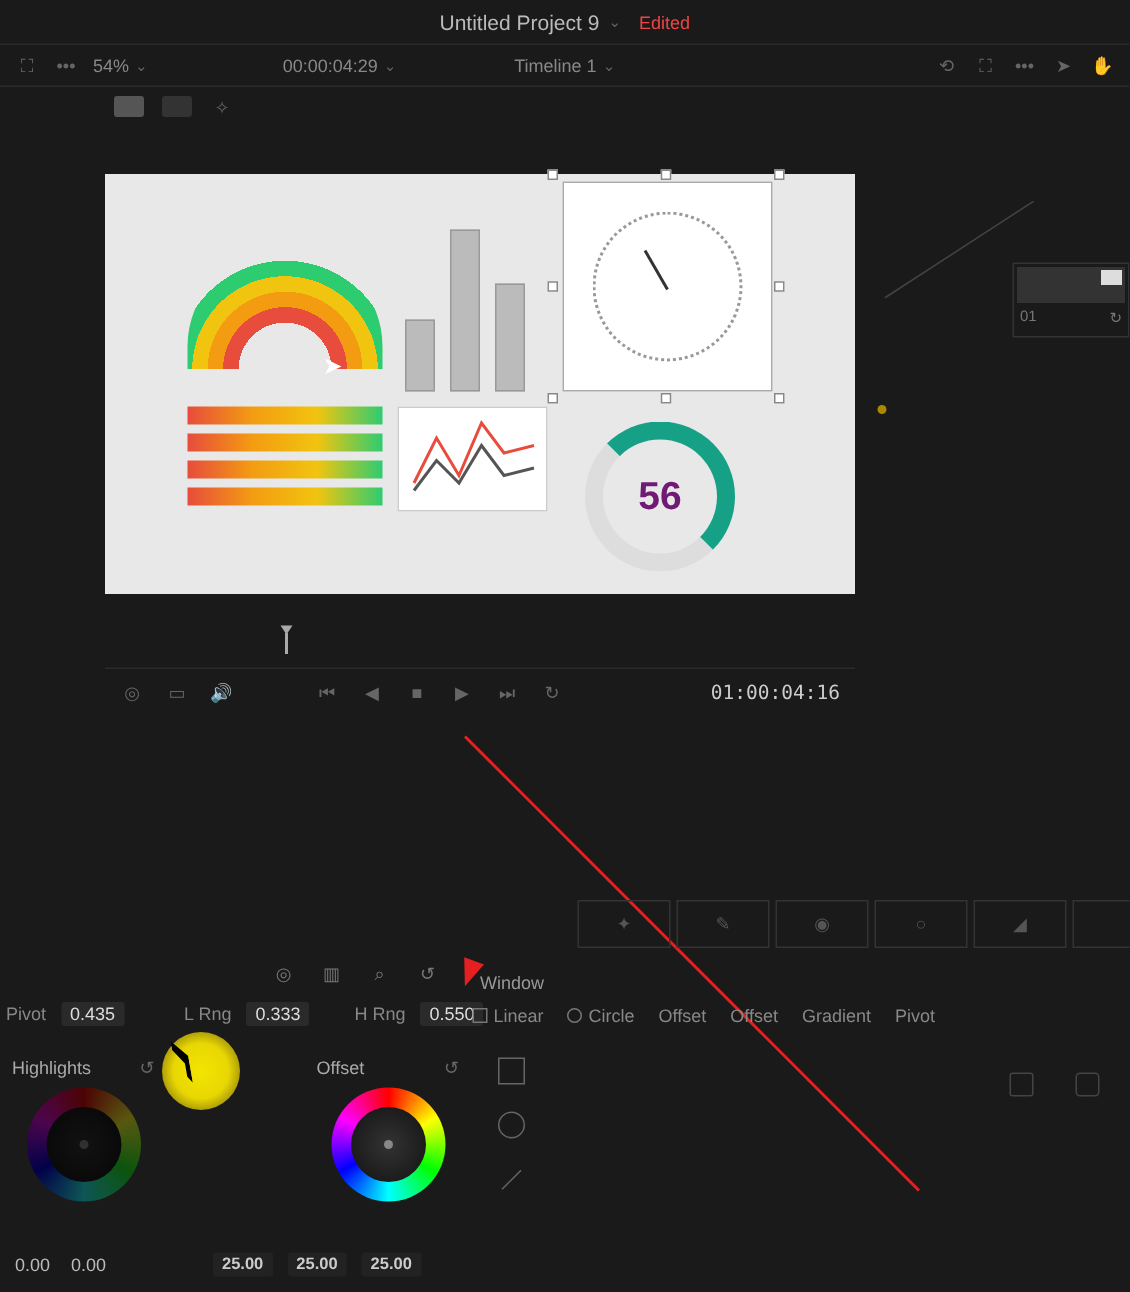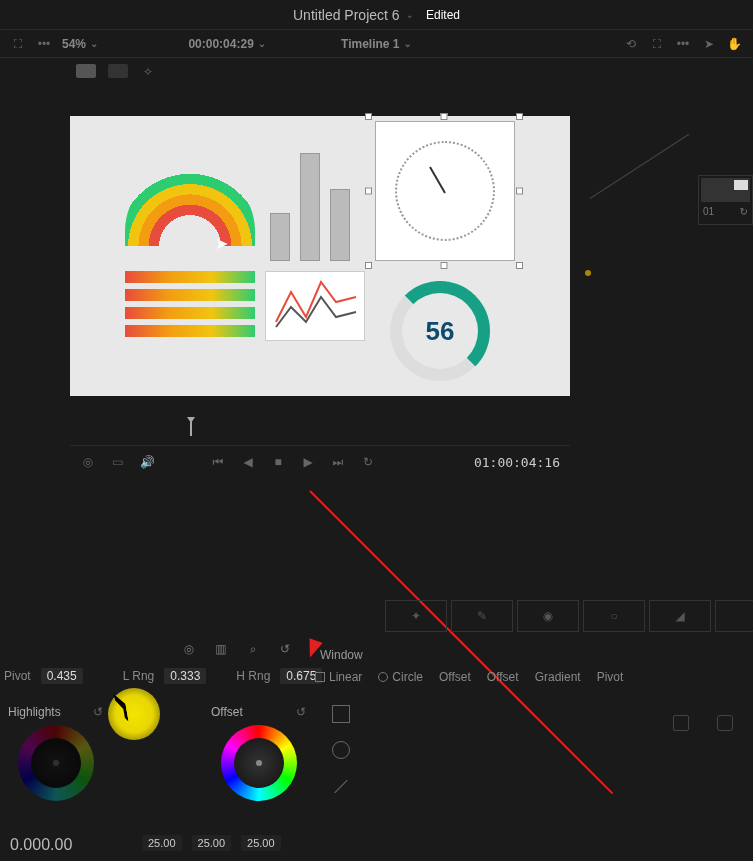--- a/index.html
+++ b/index.html
@@ -26,34 +26,34 @@
     .project-title {
       color: #bbb;
       font-size: 14px;
       font-weight: 500;
       margin-right: 12px;
       display: flex;
       align-items: center;
       gap: 6px;
     }
     .chevron-down { font-size: 10px; color: #666; }
-    .edited-label { color: #ffffff; font-size: 12px; }
+    .edited-label { color: #ef4444; font-size: 12px; }
     
     
     .toolbar {
       display: flex;
       align-items: center;
       height: 28px;
       padding: 0 10px;
       border-bottom: 1px solid #2a2a2a;
     }
     .toolbar-left { display: flex; align-items: center; gap: 10px; }
     .toolbar-center { display: flex; align-items: center; gap: 10px; position: absolute; left: 50%; transform: translateX(-50%); }
     .toolbar-right { display: flex; align-items: center; gap: 10px; margin-left: auto; }
-    .tb-item { color: #888; display: flex; align-items: center; gap: 4px; font-weight: bold; }
+    .tb-item { color: #888; display: flex; align-items: center; gap: 4px; }
     .icon-btn { color: #666; cursor: pointer; width: 16px; height: 16px; display: inline-flex; align-items: center; justify-content: center; }
     
     
     .viewer-container {
       position: absolute;
       left: 70px;
       top: 58px;
       width: 500px;
       height: 420px;
     }
@@ -130,21 +130,21 @@
     .donut-ring {
       width: 100px; height: 100px; border-radius: 50%;
       border: 12px solid #ddd;
       border-top-color: #16a085;
       border-right-color: #16a085;
       position: relative;
     }
     .donut-text {
       position: absolute; top: 50%; left: 50%;
       transform: translate(-50%, -50%);
-      font-size: 26px; font-weight: bold; color: #0c4a6e;
+      font-size: 26px; font-weight: bold; color: #701a75;
     }
     
     .scrubber {
       margin-top: 30px;
       height: 20px;
       position: relative;
       border-bottom: 1px solid #2a2a2a;
     }
     .playhead { position: absolute; left: 120px; top: -4px; width: 2px; height: 14px; background: #aaa; }
     .playhead::before { content: ''; position: absolute; top: -5px; left: -3px; width: 0; height: 0; border-left: 4px solid transparent; border-right: 4px solid transparent; border-top: 6px solid #aaa; }
@@ -156,21 +156,21 @@
       gap: 14px;
     }
     .transport-center { display: flex; gap: 14px; margin-left: 40px; }
     .tc-right { margin-left: auto; color: #ccc; font-family: monospace; font-size: 13px; }
     
     
     .right-mini {
       position: absolute;
       right: 0;
       top: 175px;
-      width: 55px;
+      width: 78px;
       height: 50px;
       border: 1px solid #333;
       background: #1a1a1a;
     }
     .mini-thumb { height: 24px; background: #333; margin: 2px; }
     .mini-thumb .wht { width: 14px; height: 10px; background: #ddd; float: right; margin: 2px; }
     .mini-label { display: flex; justify-content: space-between; padding: 2px 4px; font-size: 10px; color: #777; }
     
     
     .arrow-line {
@@ -331,28 +331,29 @@
     
     .wheel-values {
       position: absolute;
       top: 835px;
       left: 142px;
       display: flex;
       gap: 10px;
       font-size: 11px;
       color: #ccc;
     }
-    .wv-item { background: #222; padding: 2px 6px; border-radius: 2px; }
+    .wv-item { background: #222; padding: 2px 6px; border-radius: 2px; font-weight: bold; }
     
     .pivot-val {
       position: absolute;
       top: 836px;
       left: 10px;
       display: flex;
-      font-size: 16px;
+      gap: 14px;
+      font-size: 12px;
       color: #888;
     }
     .pivot-val .v { color: #bbb; }
     
     
     .shape-panel {
       position: absolute;
       top: 705px;
       left: 332px;
       display: flex;
@@ -402,21 +403,21 @@
       background: #444;
       transform: rotate(-33deg);
       transform-origin: left;
     }
   </style>
 </head>
 <body>
 
 <div class="topbar">
   <div class="project-title">
-    <span>Untitled Project 6</span>
+    <span>Untitled Project 9</span>
     <span class="chevron-down">⌄</span>
   </div>
   <span class="edited-label">Edited</span>
 </div>
 
 <div class="toolbar">
   <div class="toolbar-left">
     <span class="icon-btn">⛶</span>
     <span class="icon-btn">•••</span>
     <span class="tb-item">
@@ -546,21 +547,21 @@
 <span class="window-label">Window</span>
 
 <div class="rng-row">
   <span class="rng-label">Pivot</span>
   <span class="rng-val">0.435</span>
   <span style="width:20px"></span>
   <span class="rng-label">L Rng</span>
   <span class="rng-val">0.333</span>
   <span style="width:10px"></span>
   <span class="rng-label">H Rng</span>
-  <span class="rng-val">0.675</span>
+  <span class="rng-val">0.550</span>
 </div>
 
 <div class="shape-row">
   <div class="shape-item">
     <span class="shape-icon"></span>
     <span>Linear</span>
   </div>
   <div class="shape-item">
     <span class="shape-icon circle"></span>
     <span>Circle</span>

